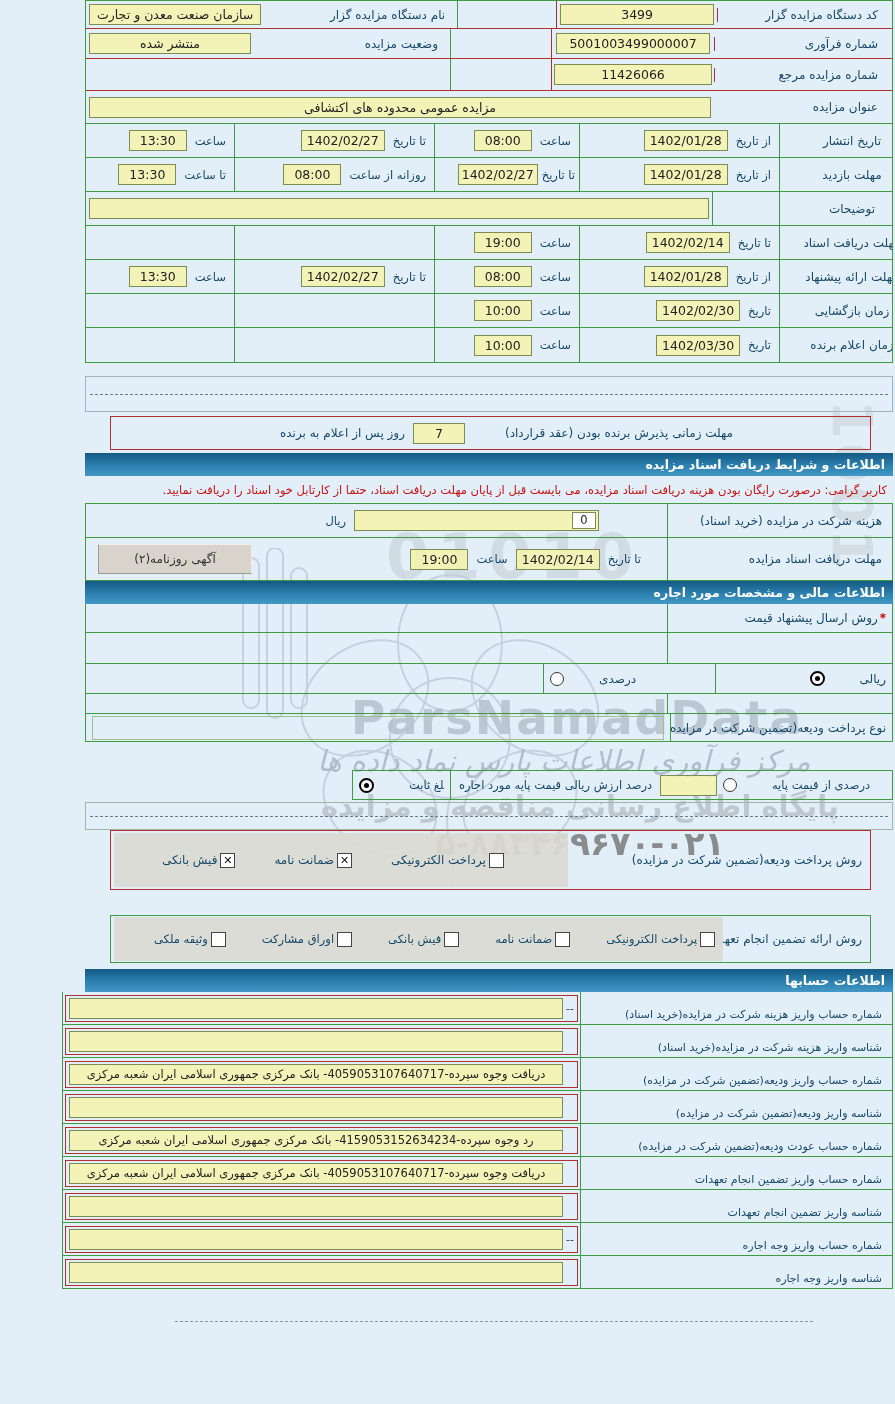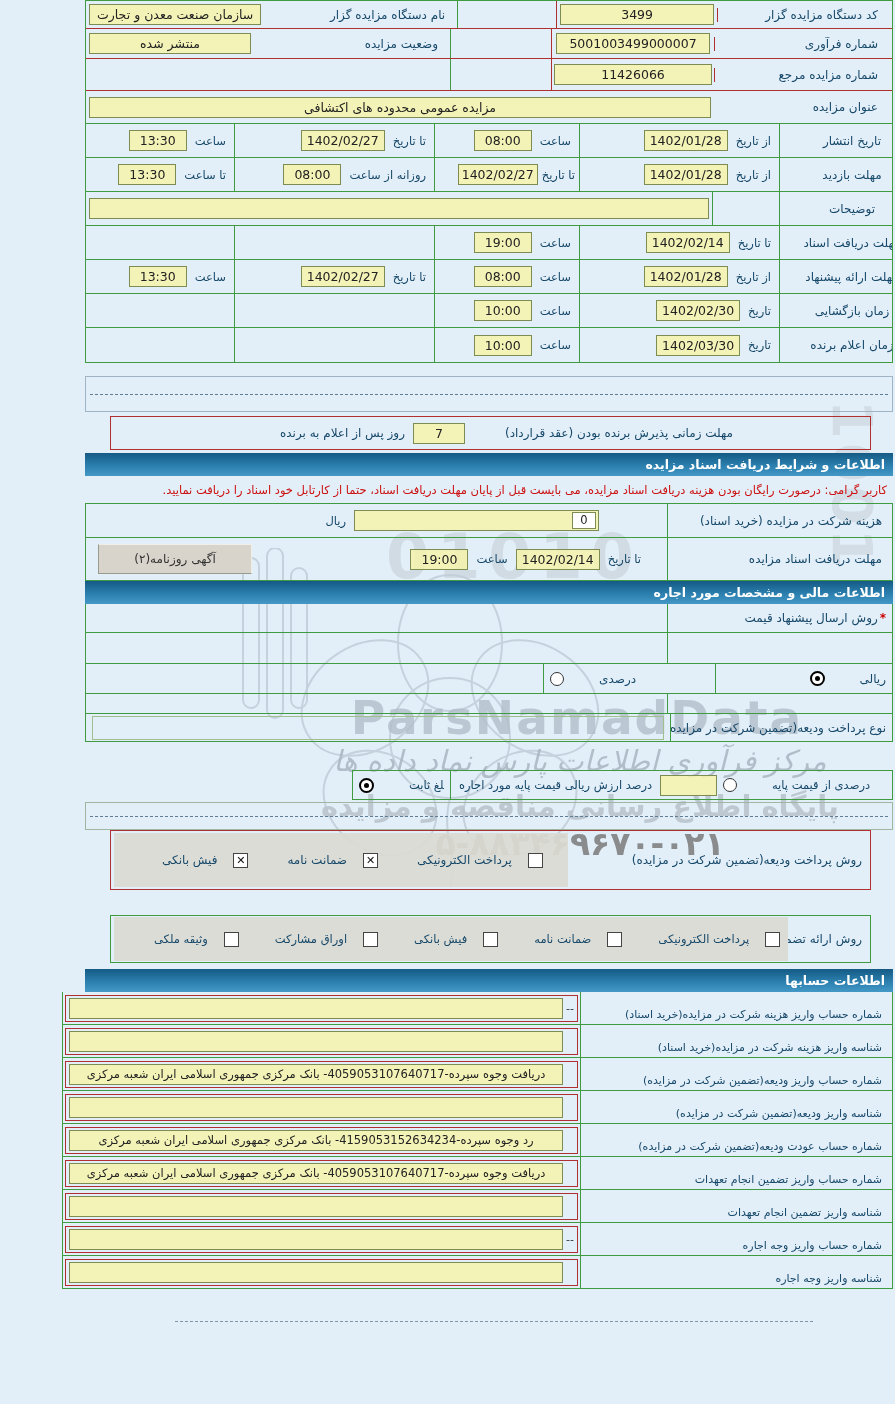--- a/index.html
+++ b/index.html
@@ -1,21 +1,21 @@
 <!DOCTYPE html>
 <html lang="fa" dir="rtl"><head>
 <meta charset="utf-8">
 <style>
   html,body{margin:0;padding:0;}
   body{font-family:"DejaVu Sans","Liberation Sans",sans-serif;}
   .page{position:relative;width:895px;height:1404px;background:#e2eef8;overflow:hidden;direction:rtl;color:#17496a;font-size:12px;}
   
   .wm{position:absolute;inset:0;z-index:1;pointer-events:none;}
   .wm-brand{position:absolute;top:690px;left:262px;width:630px;font-size:47px;font-weight:bold;color:#b2bec9;opacity:.8;letter-spacing:2px;direction:ltr;text-align:center;}
-  .wm-callig{position:absolute;top:744px;left:270px;width:620px;font-family:"DejaVu Serif",serif;font-style:italic;font-size:29px;color:#a9b6c1;opacity:.85;text-align:center;}
+  .wm-callig{position:absolute;top:744px;left:254px;width:620px;font-family:"DejaVu Serif",serif;font-style:italic;font-size:29px;color:#a9b6c1;opacity:.85;text-align:center;}
   .wm-line2{position:absolute;top:789px;left:290px;width:580px;font-size:29px;font-weight:bold;color:#b8c2cb;opacity:.85;text-align:center;}
   .wm-phone{position:absolute;top:824px;left:300px;width:560px;font-size:33px;font-weight:bold;color:#737373;opacity:.8;letter-spacing:4px;direction:ltr;text-align:center;}
   .wm-digits{position:absolute;top:520px;left:380px;font-size:62px;font-weight:bold;color:#c3cdd5;opacity:.55;letter-spacing:8px;direction:ltr;margin-left:6px;}
   .wm-digits2{position:absolute;top:400px;left:820px;font-size:56px;font-weight:bold;color:#c3cdd5;opacity:.5;letter-spacing:4px;writing-mode:vertical-rl;direction:ltr;}
   
   .wrap{position:absolute;top:0;right:2px;width:808px;z-index:2;}
   .hdr{height:23px;margin-top:0;background:linear-gradient(180deg,#155a85 0%,#2b7fae 55%,#4398c6 100%);color:#fff;font-weight:bold;font-size:12.5px;display:flex;align-items:center;padding-right:8px;box-sizing:border-box;}
   .yf{background:rgba(247,243,172,.85);border:1px solid #7d8c52;height:19px;line-height:19px;text-align:center;font-size:12.5px;color:#222;box-sizing:content-box;overflow:hidden;white-space:nowrap;}
   .yf.righttxt{text-align:center;padding:0 7px;}
   .row{display:flex;align-items:center;position:relative;box-sizing:border-box;}
@@ -61,21 +61,21 @@
   .finrow{border-bottom:1px solid #3f9b3f;}
   .f-lbl{width:225px;height:100%;display:flex;align-items:center;text-align:right;padding:0 6px 0 4px;box-sizing:border-box;border-left:1px solid #3f9b3f;}
   .star{color:#cc0000;font-weight:bold;margin-left:2px;}
   .radiocell{height:100%;display:flex;align-items:center;justify-content:flex-end;direction:ltr;gap:3px;padding:0 6px;box-sizing:border-box;}
   .radio{width:12px;height:12px;border:1px solid #333;border-radius:50%;background:#fff;display:inline-flex;align-items:center;justify-content:center;flex:0 0 auto;}
   .radio[data-checked="true"]{border:2px solid #000;width:11px;height:11px;}
   .radio[data-checked="true"]::after{content:"";width:5px;height:5px;border-radius:50%;background:#000;}
   .cb{width:13px;height:13px;border:1px solid #444;background:#fff;display:inline-flex;align-items:center;justify-content:center;font-size:11px;color:#111;flex:0 0 auto;}
   .cb[data-checked="true"]::after{content:"✕";line-height:1;}
   .graypanel{background:rgba(219,218,210,.92);display:flex;align-items:center;justify-content:flex-end;gap:7px;padding:0 16px;box-sizing:border-box;}
-  .ckitem{display:flex;align-items:center;gap:16px;white-space:nowrap;}
+  .ckitem{display:flex;align-items:center;gap:3px;white-space:nowrap;}
   .deptypebox{flex:1;height:24px;border:1px solid #9fbf8f;margin:0 6px;box-sizing:border-box;}
   .pctrow{width:541px;margin-top:28px;margin-right:auto;margin-left:0;height:30px;border:1px solid #3f9b3f;display:flex;align-items:center;box-sizing:border-box;margin-right:0;}
   .pctwrap{display:flex;justify-content:flex-start;}
   
   .accounts{width:831px;margin-left:-23px;}
   .arow{height:33px;border:1px solid #3f9b3f;border-top:none;display:flex;align-items:center;box-sizing:border-box;}
   .a-lbl{width:312px;font-size:11px;text-align:right;padding:13px 10px 0 2px;box-sizing:border-box;border-left:1px solid #3f9b3f;height:100%;display:flex;align-items:center;justify-content:flex-start;white-space:nowrap;overflow:hidden;}
   .a-val{flex:1;height:27px;margin:0 2px;border:1px solid #b03030;display:flex;align-items:center;padding:0 3px;box-sizing:border-box;gap:3px;}
   .a-val .yf{flex:1;font-size:11.5px;}
   .dash{font-size:11px;color:#333;min-width:8px;}

